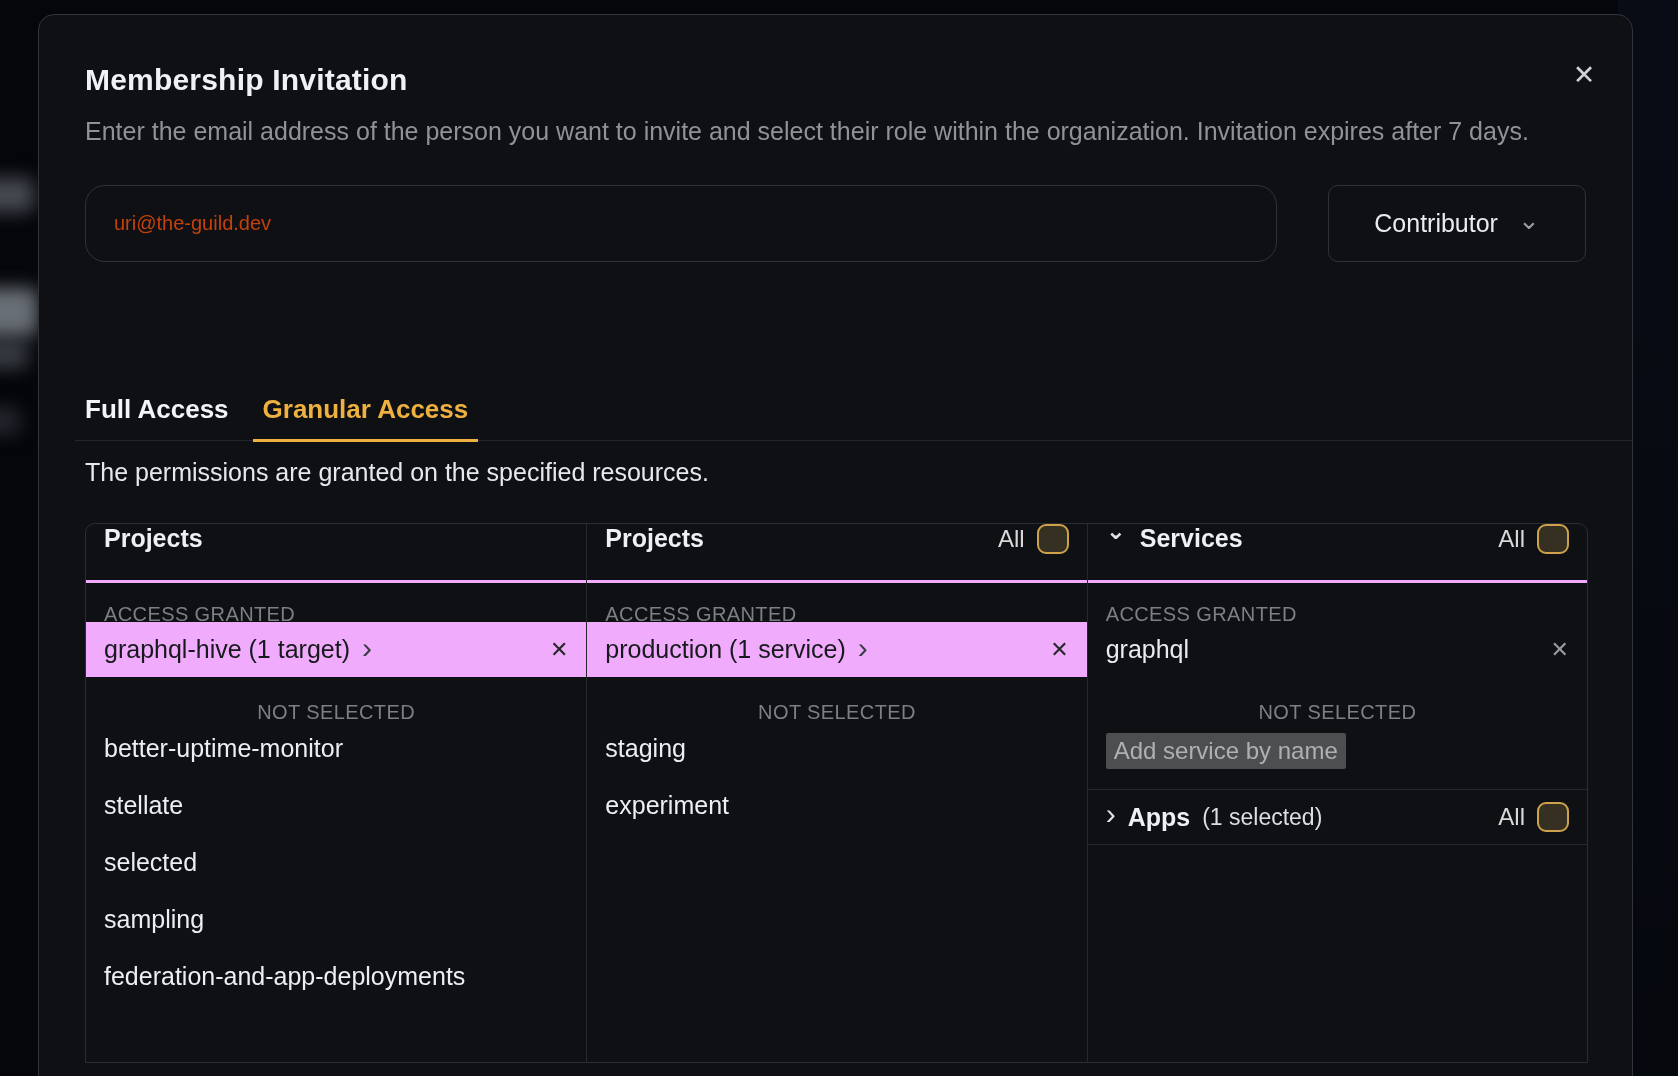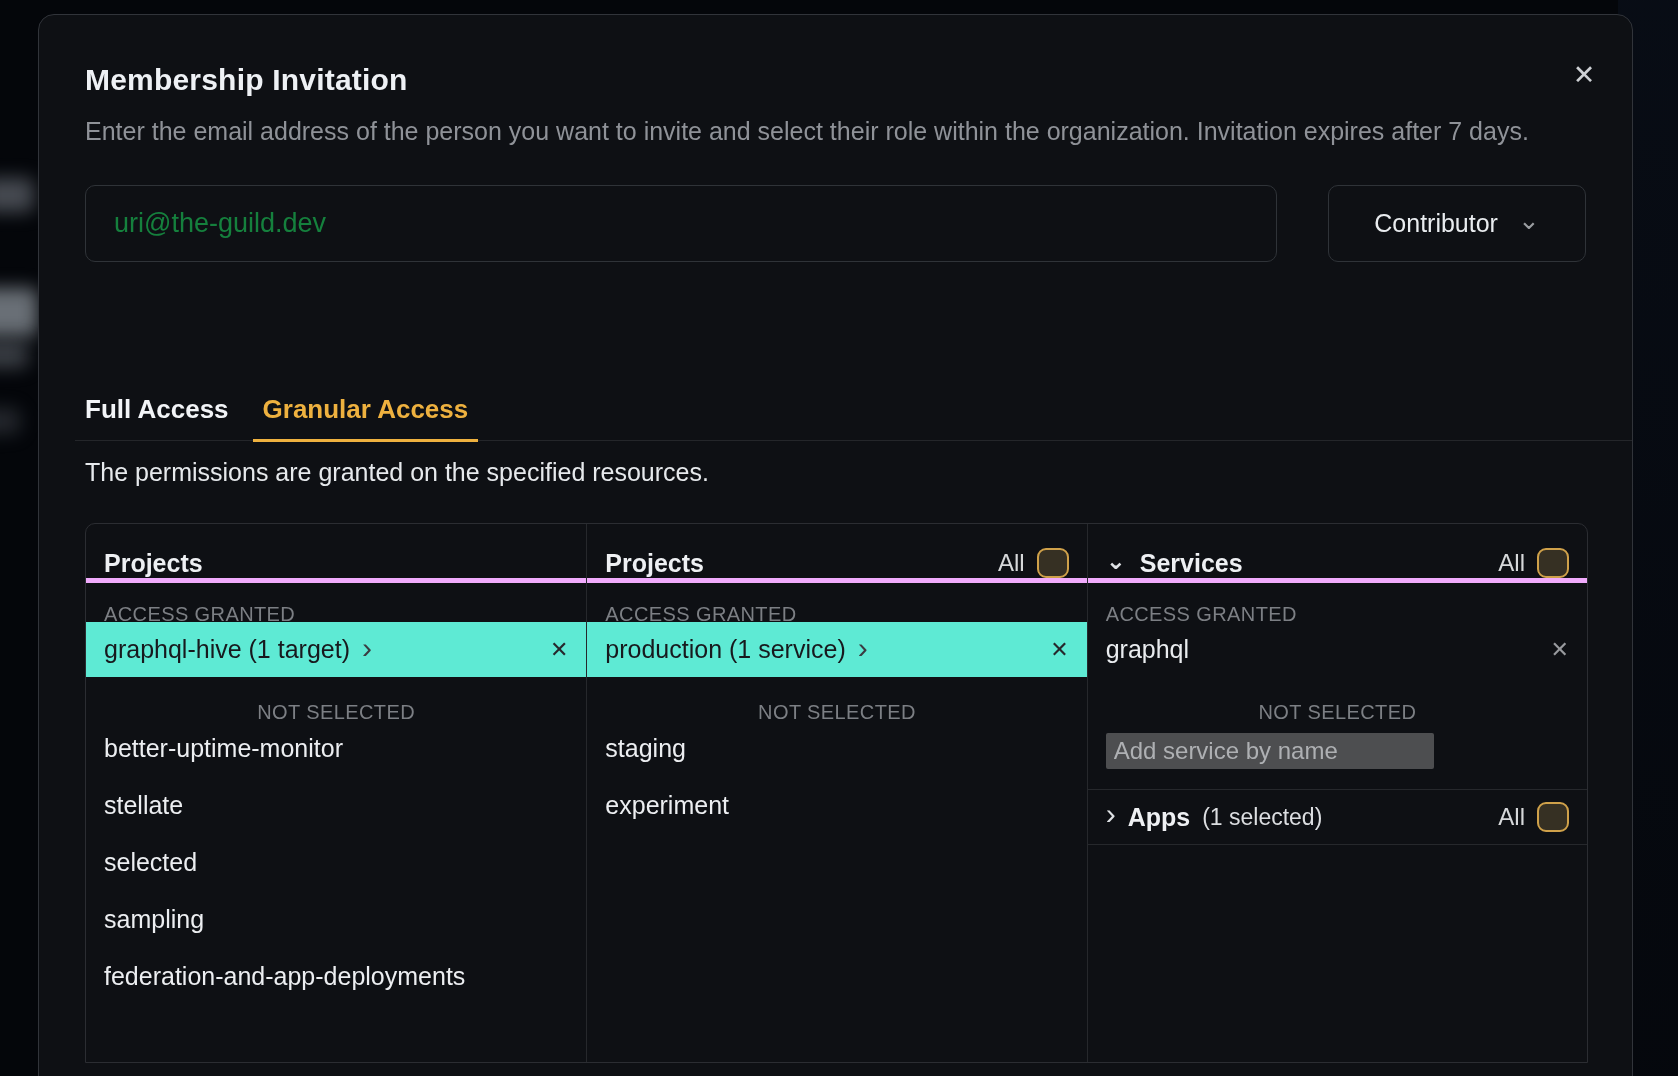--- a/index.html
+++ b/index.html
@@ -27,22 +27,22 @@
   .close-btn {
     position:absolute; top:42px; right:30px; width:36px; height:36px;
     background:none; border:none; color:#ced1d5; font-size:27px; line-height:36px;
     text-align:center; cursor:pointer; font-family:inherit;
   }
   .dialog-title { margin-top:47px; font-size:30px; line-height:36px; font-weight:bold; color:#eef1f5; letter-spacing:.2px; }
   .dialog-desc { margin-top:14px; font-size:25px; line-height:39px; color:#8f9298; max-width:1503px; }
 
   .invite-row { margin-top:34px; display:flex; gap:51px; }
   .email-input {
-    flex:1; height:77px; background:transparent; border:1px solid #2f3338; border-radius:10px;
-    color:#15803d; font-size:27px; padding:0 28px; font-family:inherit; outline:none;
+    flex:1; height:77px; background:transparent; border:1px solid #2f3338; border-radius:20px;
+    color:#c2410c; font-size:20px; padding:0 28px; font-family:inherit; outline:none;
   }
   .role-select {
     width:258px; height:77px; background:transparent; border:1px solid #2f3338; border-radius:10px;
     color:#e9ecef; font-size:25px; display:flex; align-items:center; justify-content:center; gap:20px;
     cursor:pointer;
   }
   .chev-down { font-size:26px; color:#9a9da1; line-height:1; transform:translateY(-4px); }
 
   .tabs { margin-top:134px; display:flex; gap:14px; border-bottom:1px solid #24262a; margin-left:-10px;
           margin-right:-46px; padding-right:46px; }
@@ -52,50 +52,50 @@
 
   .perm-note { margin-top:16px; font-size:25px; line-height:30px; color:#e6e9ec; }
 
   .perm-table {
     margin-top:36px; width:1503px; height:540px; border:1px solid #2b2d32;
     border-radius:10px 10px 0 0; display:grid; grid-template-columns:1fr 1fr 1fr; overflow:hidden;
   }
   .col { min-width:0; }
   .col + .col { border-left:1px solid #26282c; }
   .col-header {
-    height:59px; border-bottom:5px solid #f0abfc; display:flex; align-items:flex-end;
+    height:59px; border-bottom:3px solid #f0abfc; display:flex; align-items:flex-start;
     padding:0 18px; font-size:25px; font-weight:bold; color:#eef0f3; gap:12px;
   }
   .col-header .spacer { flex:1; }
   .all-group { display:flex; align-items:center; gap:12px; font-weight:normal; }
   .all-label { font-size:24px; color:#d6d8da; }
   .checkbox {
     width:32px; height:30px; border:2px solid #cfa14a; border-radius:9px; background:#363023;
     display:inline-block; cursor:pointer;
   }
   .section-label {
     padding:20px 18px 0; height:39px; font-size:20px; color:#7c7f84; letter-spacing:.4px;
   }
   .section-label.ns { padding-top:24px; height:43px;text-align:center; }
   .granted-row {
     height:55px; display:flex; align-items:center; padding:0 18px; font-size:25px; cursor:pointer;
   }
-  .granted-row.light { background:#5eead4; color:#17191d; }
+  .granted-row.light { background:#f0abfc; color:#17191d; }
   .granted-row.dark { color:#e9ecef;align-items:center; }
   .chev-right { font-size:30px; line-height:1; margin-left:12px; color:#3a3d42; transform:translateY(-2px); }
   .remove-x { margin-left:auto; background:none; border:none; font-size:22px; cursor:pointer; font-family:inherit; padding:0; line-height:1; }
   .granted-row.light .remove-x { color:#26282c; }
   .granted-row.dark .remove-x { color:#989a9e; }
   .item-list { list-style:none; }
   .item-list li {
     height:57px; display:flex; align-items:center; padding:0 18px; font-size:25px; color:#eceef1; cursor:pointer;
   }
   .add-service-wrap { padding:13px 18px 20px; }
   .add-service-input {
-    width:328px; height:36px; background:#4d4e50; border:none; border-radius:2px; outline:none;
+    width:240px; height:36px; background:#4d4e50; border:none; border-radius:2px; outline:none;
     color:#fde047; font-size:24px; padding:12px 8px; font-family:inherit;
   }
   .add-service-input::placeholder { color:#aeb0b3; opacity:1; }
   .apps-row {
     height:56px; border-top:1px solid #26282c; border-bottom:1px solid #26282c;
     display:flex; align-items:center; padding:0 18px; gap:12px; cursor:pointer;
   }
   .apps-chev { font-size:30px; line-height:1; color:#dfe2e5; transform:translateY(-3px); }
   .apps-name { font-size:25px; font-weight:bold; color:#eef0f3; }
   .apps-count { font-size:23px; color:#dcdee1; }

